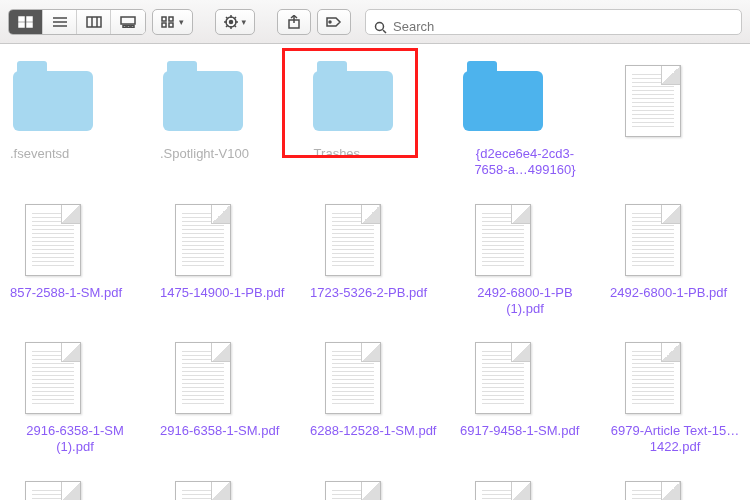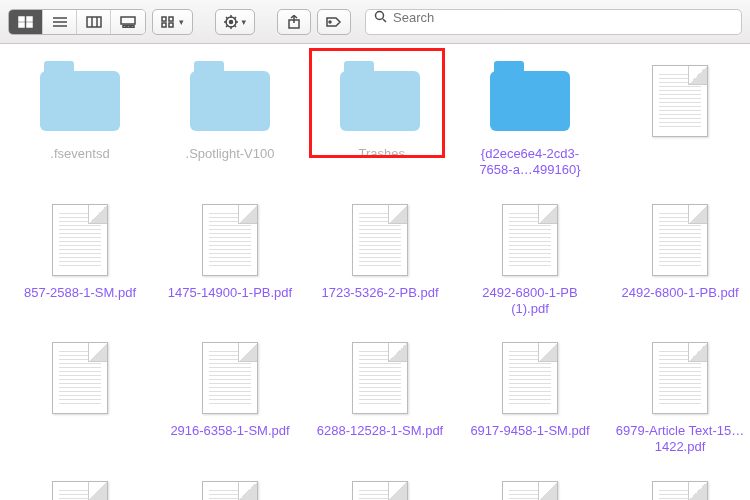--- a/index.html
+++ b/index.html
@@ -6,25 +6,25 @@
   body { font-family: -apple-system, "Helvetica Neue", Arial, sans-serif; font-size: 12px; color: #333; background: #fff; width: 750px; height: 500px; overflow: hidden; }
   .toolbar { height: 44px; background: linear-gradient(#f8f8f8,#eceaea); border-bottom: 1px solid #c8c8c8; display: flex; align-items: center; padding: 0 8px; gap: 6px; }
   .seg-group { display: flex; border: 1px solid #b8b8b8; border-radius: 5px; overflow: hidden; background: #fff; height: 26px; }
   .seg-btn { width: 34px; display: flex; align-items: center; justify-content: center; border-right: 1px solid #d0d0d0; cursor: pointer; background: linear-gradient(#ffffff,#f2f2f2); }
   .seg-btn:last-child { border-right: none; }
   .seg-btn.active { background: #575757; }
   .seg-btn.active svg { stroke: #fff; fill: #fff; }
   .tbtn { height: 26px; min-width: 34px; padding: 0 8px; border: 1px solid #b8b8b8; border-radius: 5px; background: linear-gradient(#ffffff,#f2f2f2); display: flex; align-items: center; justify-content: center; gap: 4px; cursor: pointer; }
   .chev { font-size: 9px; color: #555; }
   .search-wrap { flex: 1; margin-left: 8px; }
-  .search { width: 100%; height: 26px; border: 1px solid #c8c8c8; border-radius: 5px; background: #fff; display: flex; align-items: flex-start; padding: 0 8px; gap: 6px; }
+  .search { width: 100%; height: 26px; border: 1px solid #c8c8c8; border-radius: 5px; background: #fff; display: flex; align-items: flex-end; padding: 0 8px; gap: 6px; }
   .search input { border: none; outline: none; flex: 1; font-size: 13px; background: transparent; color: #333; }
   .content { padding: 18px 10px 0 10px; height: calc(500px - 44px); overflow: hidden; }
   .grid { display: grid; grid-template-columns: repeat(5, 1fr); column-gap: 10px; row-gap: 22px; }
-  .cell { display: flex; flex-direction: column; align-items: center; text-align: center; width: 140px; }
+  .cell { display: flex; flex-direction: column; align-items: flex-start; text-align: center; width: 140px; }
   .iconbox { width: 86px; height: 78px; display: flex; align-items: center; justify-content: center; position: relative; }
   .folder { width: 80px; height: 60px; border-radius: 6px; position: relative; }
   .folder::before { content:""; position:absolute; top:-10px; left:4px; width:30px; height:12px; border-radius:3px 3px 0 0; }
   .folder.light { background:#a7d8f0; }
   .folder.light::before { background:#a7d8f0; }
   .folder.dark { background:#4db3ed; }
   .folder.dark::before { background:#4db3ed; }
   .doc { width: 56px; height: 72px; background:#fff; border:1px solid #bbb; position: relative; box-shadow: 1px 1px 2px rgba(0,0,0,.15); }
   .doc::after { content:""; position:absolute; top:0; right:0; width:18px; height:18px; background:linear-gradient(135deg,#fff 0 50%,#ddd 50% 100%); border-left:1px solid #ccc; border-bottom:1px solid #ccc; }
   .doc .lines { position:absolute; top:8px; left:6px; right:6px; bottom:6px; background: repeating-linear-gradient(#d7d7d7 0 1.5px, transparent 1.5px 4px); opacity:.8; }
@@ -200,20 +200,21 @@
           </div>
         </div>
         <div class="label normal">2492-6800-1-PB.pdf</div>
       </div>
       <div class="cell">
         <div class="iconbox">
           <div class="doc">
             <div class="lines"></div>
           </div>
         </div>
+        <div class="label normal">2916-6358-1-SM (1).pdf</div>
       </div>
       <div class="cell">
         <div class="iconbox">
           <div class="doc">
             <div class="lines"></div>
           </div>
         </div>
         <div class="label normal">2916-6358-1-SM.pdf</div>
       </div>
       <div class="cell">

